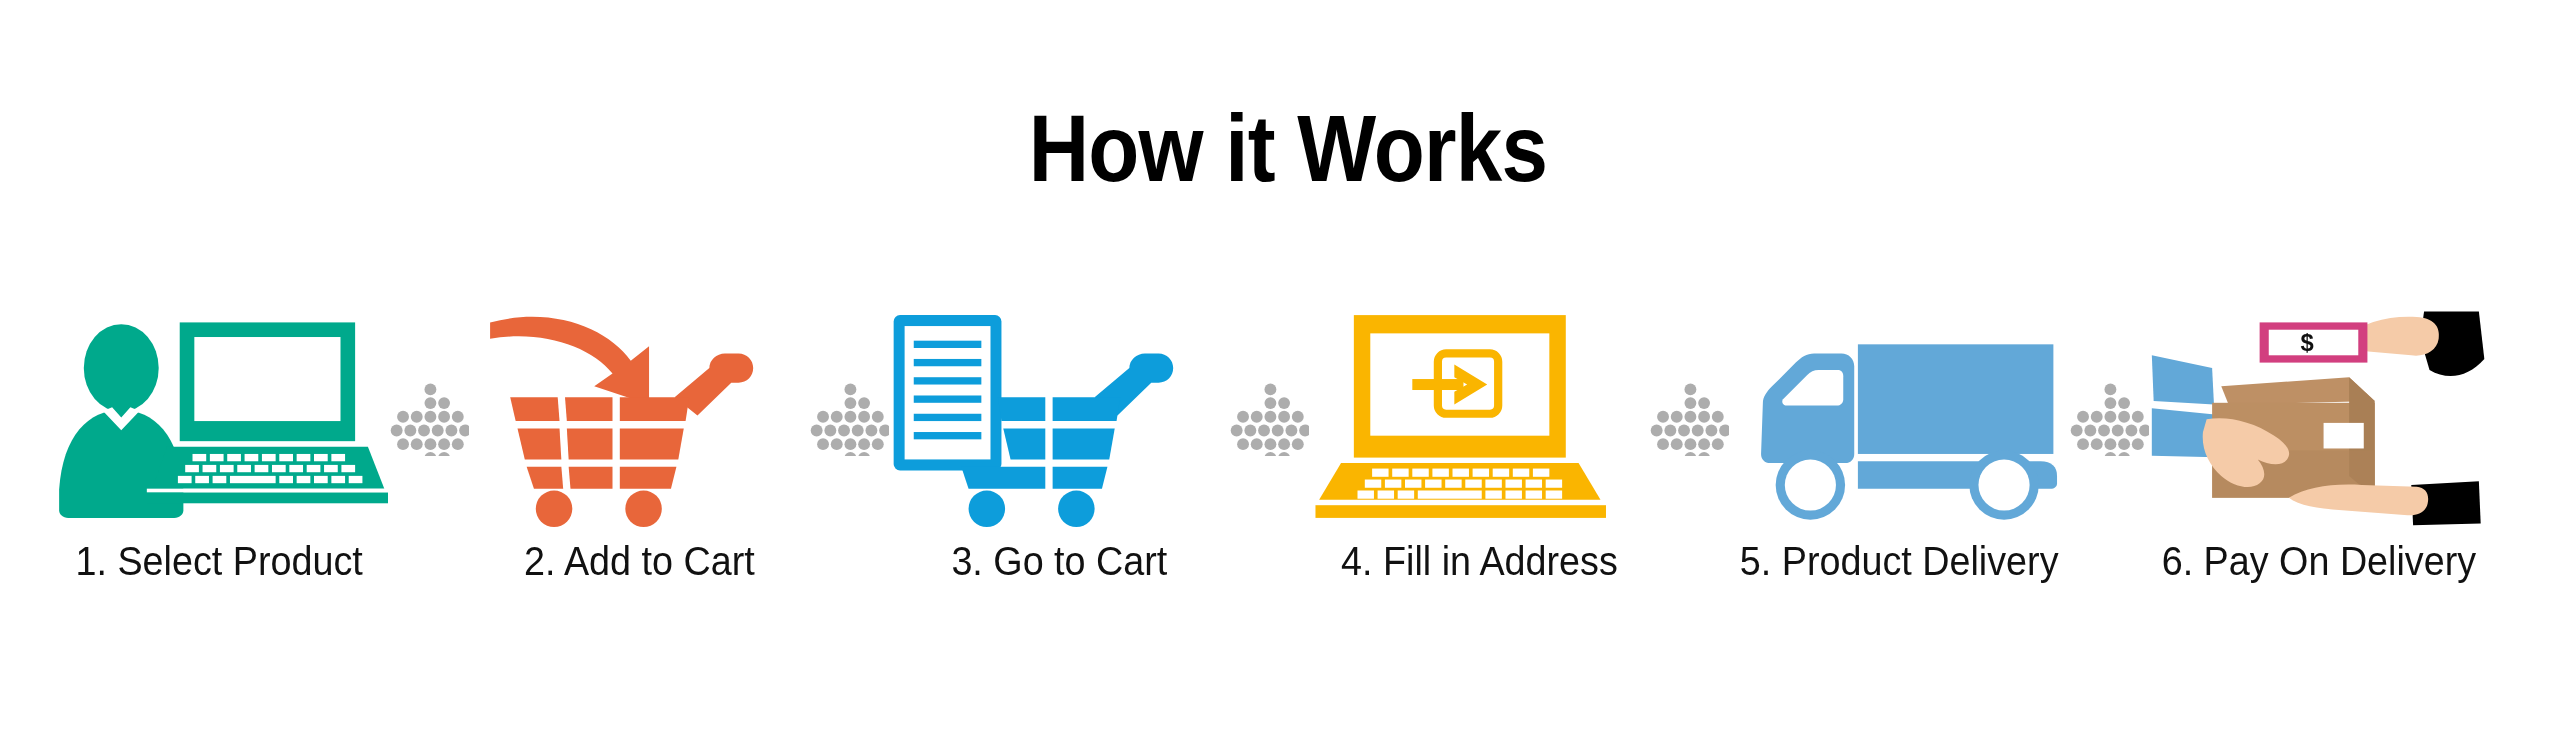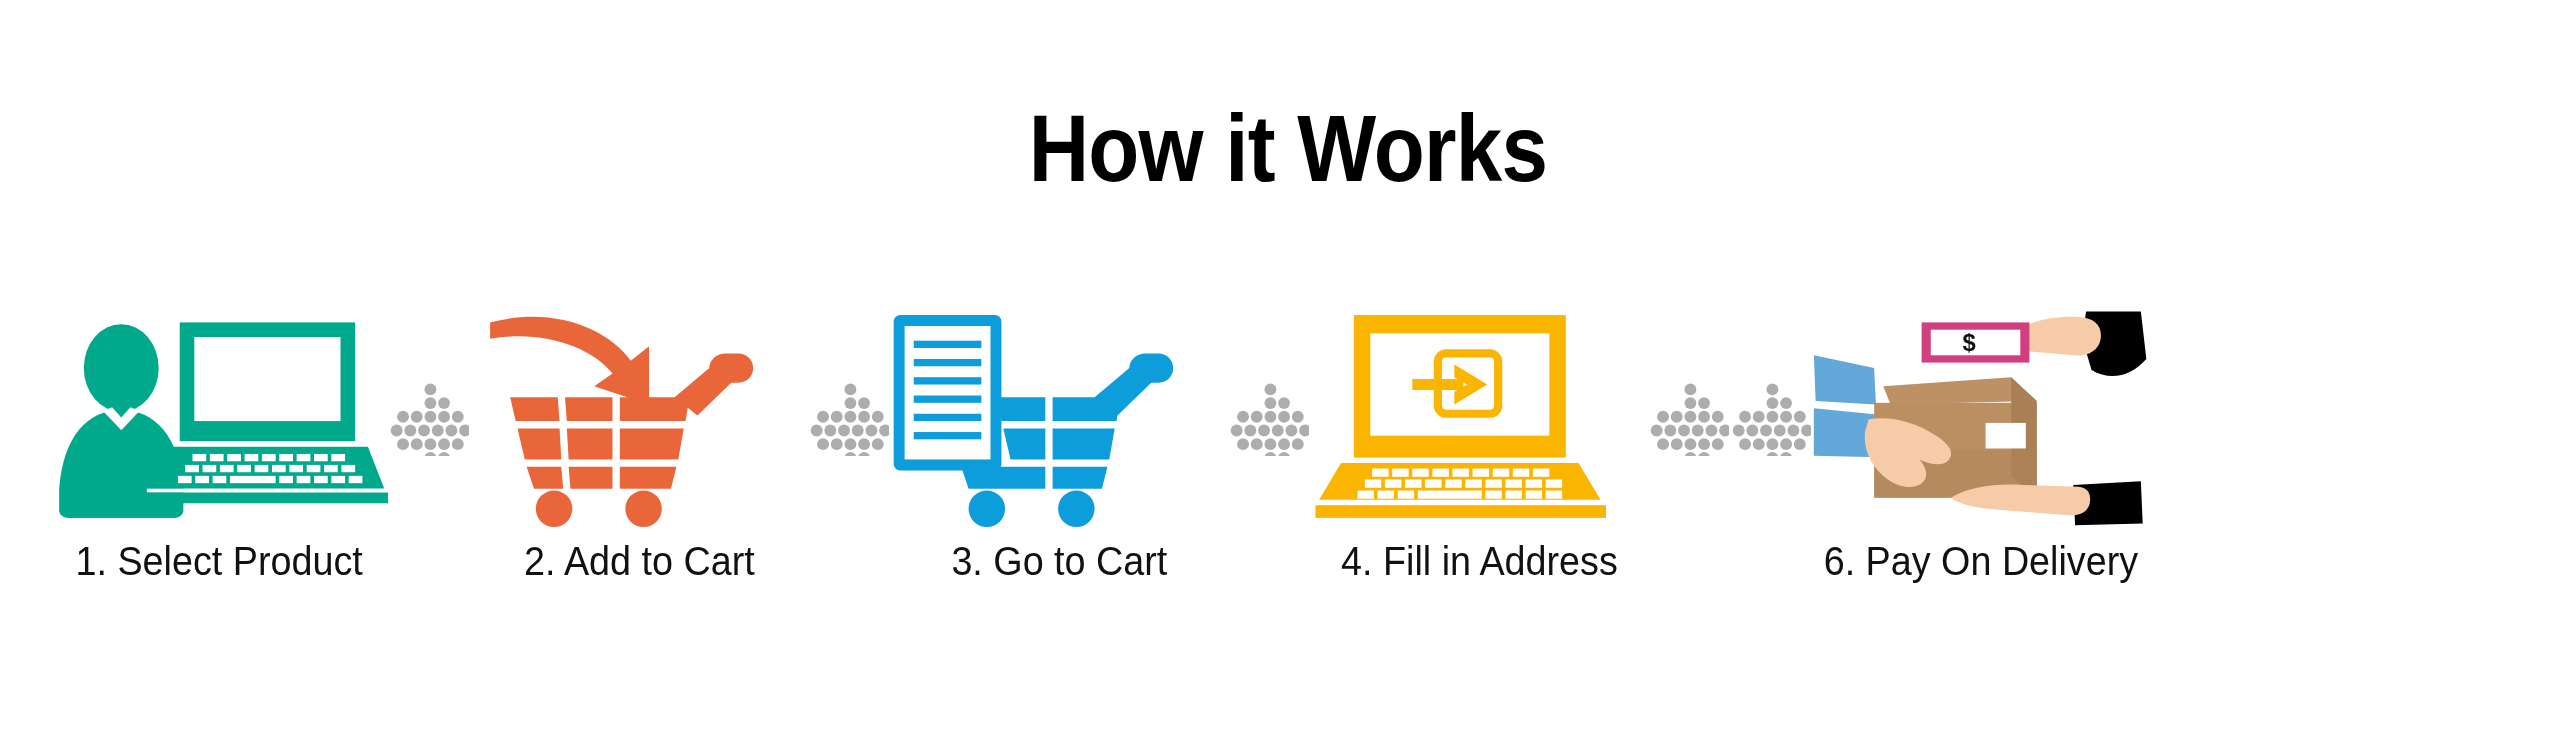--- a/index.html
+++ b/index.html
@@ -398,20 +398,50 @@
           <circle cx="44" cy="67" r="6.5"></circle>
             <circle cx="59" cy="67" r="6.5"></circle>
           <circle cx="74" cy="67" r="6.5"></circle>
           <circle cx="44" cy="82" r="6.5"></circle>
             <circle cx="59" cy="82" r="6.5"></circle>
           <circle cx="44" cy="97" r="6.5"></circle>
         </g>
       </svg>
     </div>
 
+    <div class="step">
+      <div class="icon-box">
+        <svg class="icon" width="338" height="229" viewBox="0 0 370 250">
+
+          <rect x="140" y="46" width="214" height="120" fill="#62A8D8"></rect>
+
+          <path d="M36 110 C 36 104, 40 98, 46 92 L 72 66
+                   C 78 60, 84 56, 92 56 L 122 56
+                   C 130 56, 136 62, 136 70 L 136 166
+                   C 136 172, 132 176, 126 176 L 44 176
+                   C 38 176, 34 172, 34 166 Z" fill="#62A8D8"></path>
+
+          <path d="M58 106 L84 80 C 88 76, 92 74, 97 74 L 118 74
+                   C 122 74, 124 77, 124 81 L 124 106
+                   C 124 110, 121 113, 117 113 L 62 113
+                   C 58 113, 56 109, 58 106 Z" fill="#ffffff"></path>
+
+          <path d="M140 174 L340 174 C 352 174, 358 180, 358 190
+                   L 358 198 C 358 202, 355 204, 351 204
+                   L 140 204 Z" fill="#62A8D8"></path>
+
+          <circle cx="88" cy="200" r="38" fill="#62A8D8"></circle>
+          <circle cx="88" cy="200" r="28" fill="#ffffff"></circle>
+
+          <circle cx="300" cy="200" r="38" fill="#62A8D8"></circle>
+          <circle cx="300" cy="200" r="28" fill="#ffffff"></circle>
+        </svg>
+      </div>
+      <div class="step-label">5. Product Delivery</div>
+    </div>
 
     <div class="sep">
       <svg width="79" height="73" viewBox="0 0 86 80">
         <g fill="#ADADAD">
           <circle cx="44" cy="7" r="6.5"></circle>
           <circle cx="44" cy="22" r="6.5"></circle>
             <circle cx="59" cy="22" r="6.5"></circle>
           <circle cx="14" cy="37" r="6.5"></circle>
             <circle cx="29" cy="37" r="6.5"></circle>
           <circle cx="44" cy="37" r="6.5"></circle>

